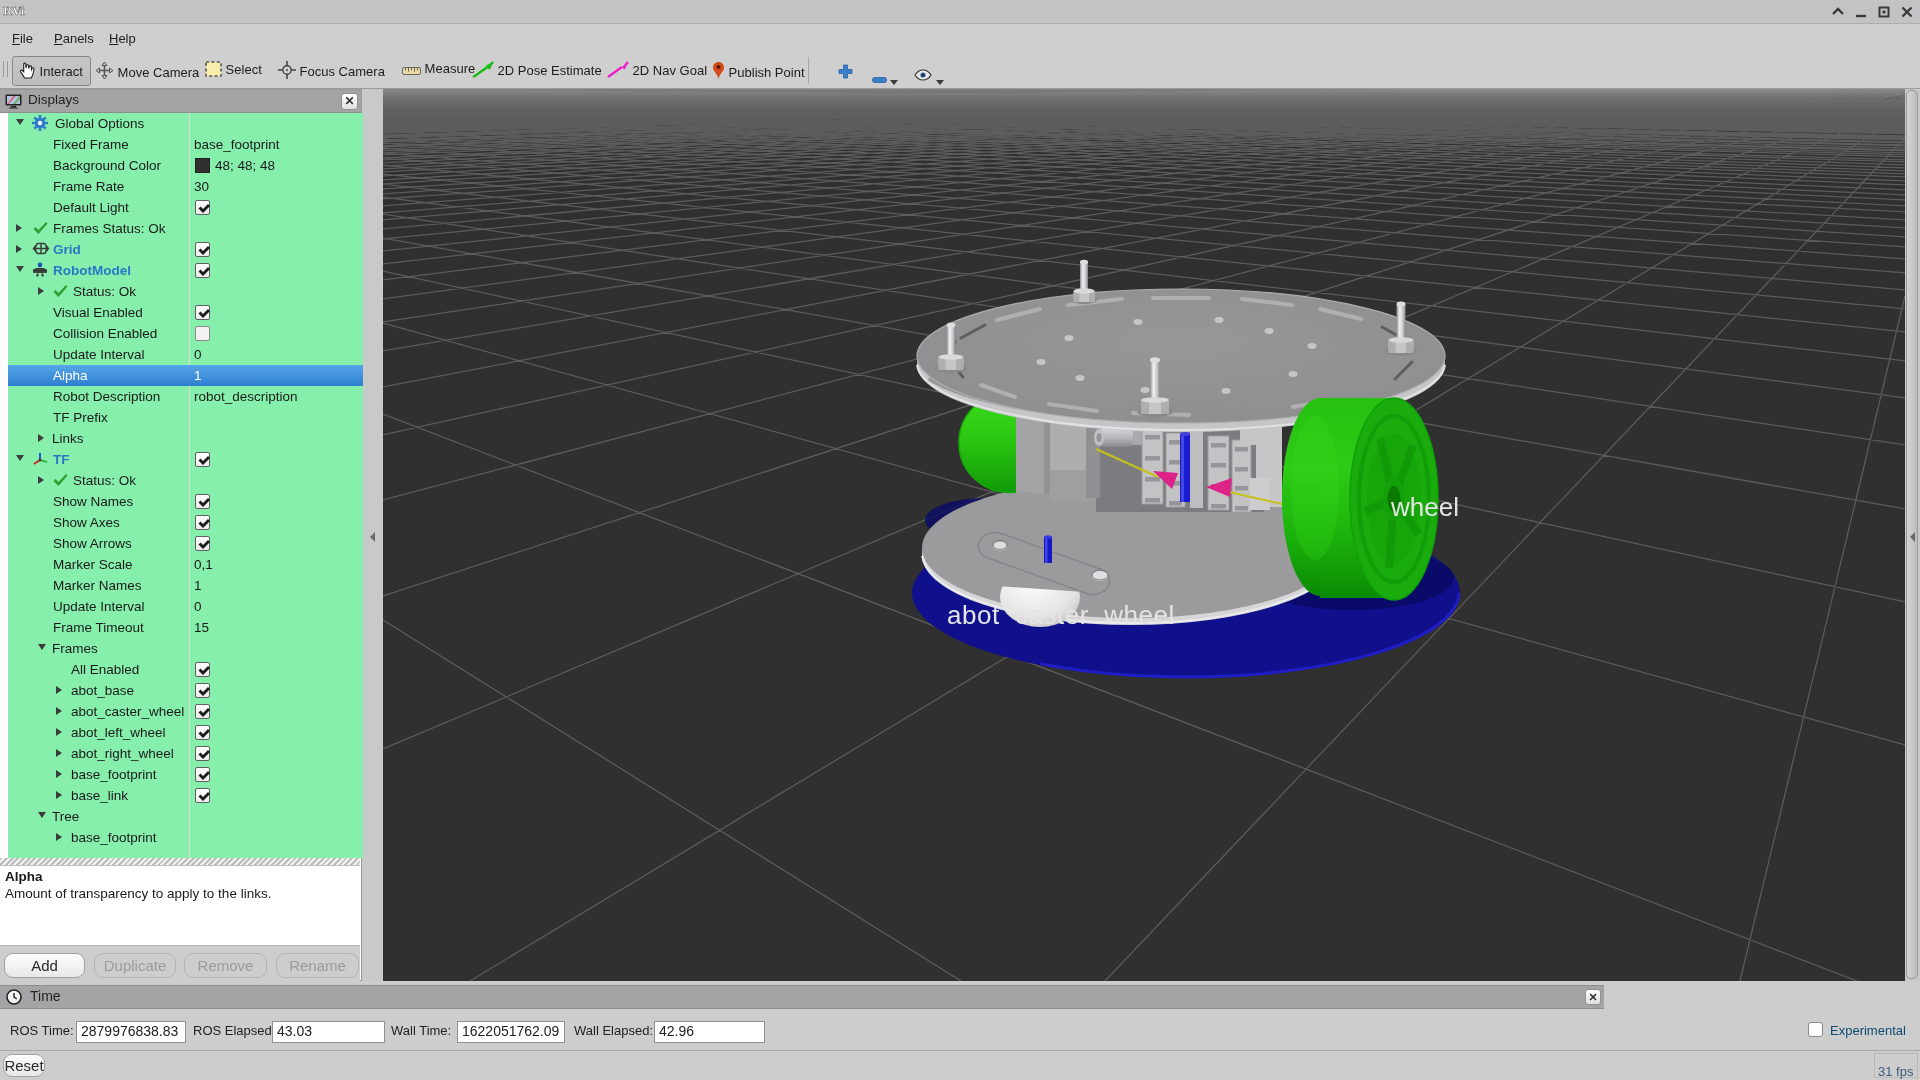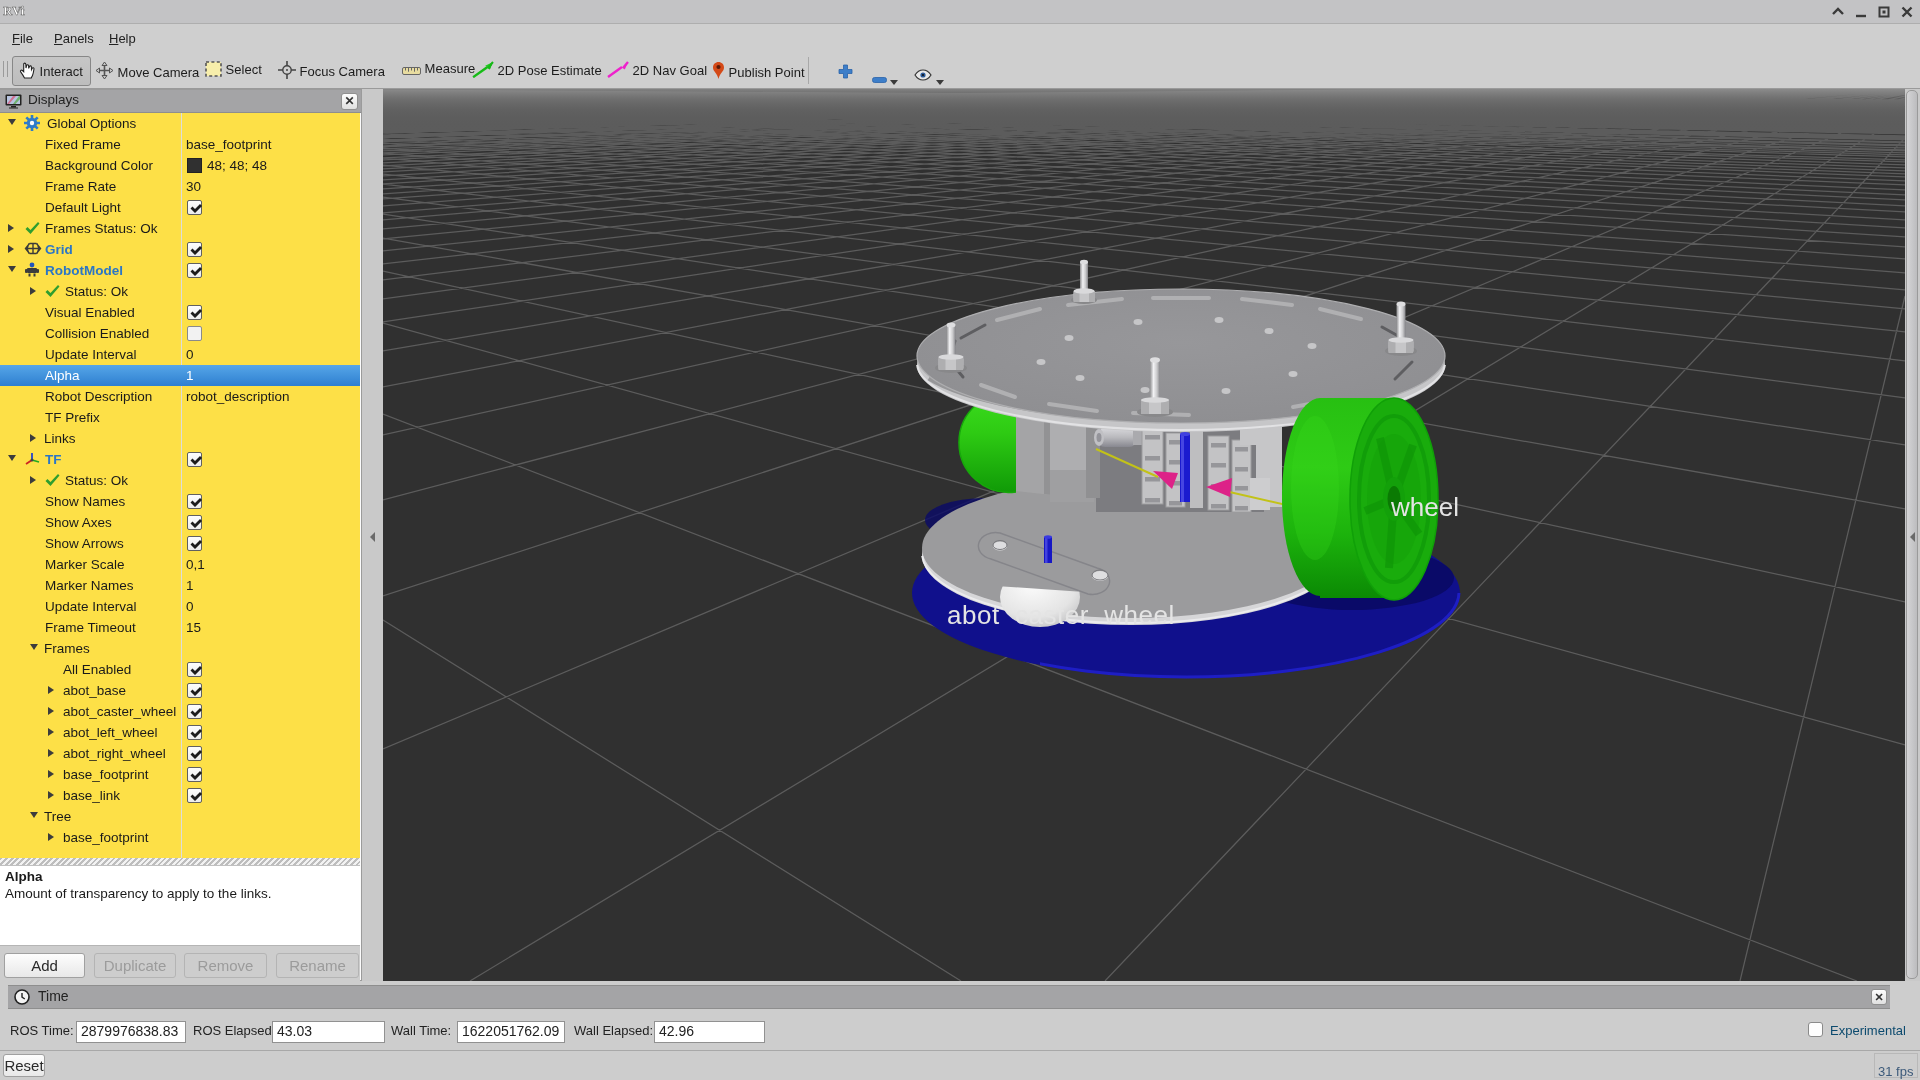--- a/index.html
+++ b/index.html
@@ -8,45 +8,45 @@
 #titlebar{left:0;top:0;width:1920px;height:24px;background:#c3c3c5;border-bottom:1px solid #aeaeae}
 #titlebar .tt{position:absolute;left:0;right:0;top:2px;text-align:center;font-weight:bold;font-size:16px;color:#3a3a3a}
 #menubar{position:absolute;left:0;top:24px;width:1920px;height:29px;background:#cfcfcf}
 #menubar span{position:absolute;top:7px;font-size:13px;color:#222}
 #toolbar{position:absolute;left:0;top:53px;width:1920px;height:36px;background:#cfcfcf;border-bottom:1px solid #9a9a9a}
 .tbtn{position:absolute;top:3px;height:30px;font-size:13px;color:#1c1c1c;white-space:nowrap}
 .tbtn svg{vertical-align:-3px}
 #main{position:absolute;left:0;top:89px;width:1716px;height:892px;background:#c9c9c9}
 #displays{position:absolute;left:0;top:0;width:362px;height:892px;background:#fcfcfc;border:1px solid #9b9b9b;border-left:none}
 #dhead{position:absolute;left:0;top:0;width:361px;height:23px;background:#a4a4a6;border-bottom:1px solid #8e8e8e;color:#222;font-size:13.5px}
-#tree{position:absolute;left:0;top:23px;width:360px;height:745px;background:#fde047;overflow:hidden}
+#tree{position:absolute;left:8px;top:23px;width:360px;height:745px;background:#86efac;overflow:hidden}
 #tree .colsep{position:absolute;left:181px;top:0;width:1px;height:745px;background:#dcdcdc}
 .row{position:absolute;left:0;width:360px;height:21px}
 .row .lab{position:absolute;top:3px;font-size:13.5px;color:#1a1a1a;white-space:nowrap}
 .row .val{position:absolute;left:186px;top:3px;font-size:13.5px;color:#1a1a1a;white-space:nowrap}
 .row .arr{position:absolute;top:6px;width:0;height:0}
 .arr.d{border-left:4.5px solid transparent;border-right:4.5px solid transparent;border-top:6px solid #3c3c3c}
 .arr.r{border-top:4.5px solid transparent;border-bottom:4.5px solid transparent;border-left:6px solid #3c3c3c}
 .sel{background:linear-gradient(#56a6e8,#2e7fd0)}
 .sel .lab,.sel .val{color:#fff}
 .cb{position:absolute;left:187px;top:3px;width:15px;height:15px;background:linear-gradient(#fdfdfd,#ececec);border:1px solid #606060;border-radius:2px}
 .cb svg{position:absolute;left:0px;top:0px}
 .blue{color:#2b76c6!important;font-weight:bold}
 #hatch{position:absolute;left:0;top:768px;width:360px;height:7px;background:repeating-linear-gradient(135deg,#bdbdbd 0 2px,#f2f2f2 2px 4px)}
 #desc{position:absolute;left:0;top:775px;width:360px;height:80px;background:#fff;border-top:1px solid #c0c0c0;padding:3px 5px;font-size:13.5px}
 #bbar{position:absolute;left:0;top:855px;width:360px;height:36px;background:#cdcdcd;border-top:1px solid #b5b5b5}
-.pbtn{position:absolute;top:7px;height:25px;border:1px solid #a0a0a0;border-radius:3px;background:linear-gradient(#fdfdfd,#e8e8e8);
+.pbtn{position:absolute;top:7px;height:25px;border:1px solid #a0a0a0;border-radius:9px;background:linear-gradient(#fdfdfd,#e8e8e8);
  font-size:15px;color:#2a2a2a;text-align:center;line-height:23px}
 .pbtn.dis{background:#cdcdcd;color:#9b9b9b;border-color:#b4b4b4}
 #vsplit{position:absolute;left:363px;top:0;width:20px;height:892px;background:#c9c9c9}
 #view3d{position:absolute;left:383px;top:0;width:1522px;height:892px;background:#303030}
 #rstrip{position:absolute;left:1905px;top:0;width:15px;height:892px;background:#c9c9c9}
 #rbar{position:absolute;left:1px;top:1px;width:12px;height:889px;border-radius:5px;background:linear-gradient(90deg,#d4d4d6,#bcbcbe);border:1px solid #9a9a9a}
 #timepanel{position:absolute;left:0;top:981px;width:1920px;height:69px;background:#cdcdcd}
-#thead{position:absolute;left:8px;top:4px;width:1882px;height:24px;background:#a4a4a6;border-top:1px solid #8e8e8e;border-bottom:1px solid #8e8e8e;color:#222}
+#thead{position:absolute;left:0;top:4px;width:1604px;height:24px;background:#a4a4a6;border-top:1px solid #8e8e8e;border-bottom:1px solid #8e8e8e;color:#222}
 .tfield{position:absolute;top:11px;height:22px;background:#fff;border:1px solid #919191;font-size:14px;color:#222;padding:1px 0 0 4px}
 .tlab{position:absolute;top:13px;font-size:13px;color:#222}
 #statusbar{position:absolute;left:0;top:1050px;width:1920px;height:30px;background:#cdcdcd;border-top:1px solid #a8a8a8;font-size:14px}
 #helptxt{position:absolute;left:47px;top:2px;right:45px;bottom:2px;border:1px solid #b8b8b8;padding:4px 0 0 6px;color:#222}
 #fpsbox{position:absolute;right:2px;top:2px;width:44px;font-size:13px;white-space:nowrap;bottom:2px;border:1px solid #b8b8b8;color:#3c5a7a;padding:10px 0 0 3px}
 </style></head>
 <body>
 <div class="abs" id="titlebar">
     <svg width="22" height="13" viewBox="0 0 22 13" style="position:absolute;left:3px;top:4px">
       <text x="0" y="11" font-family="Liberation Serif" font-size="13" font-weight="bold" fill="#fff" stroke="#686868" stroke-width="0.55">RViz</text>

